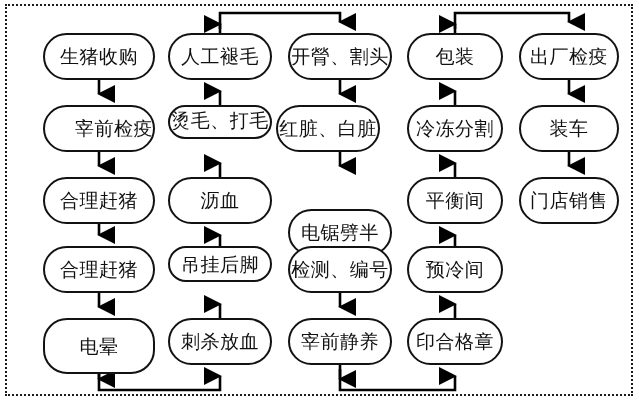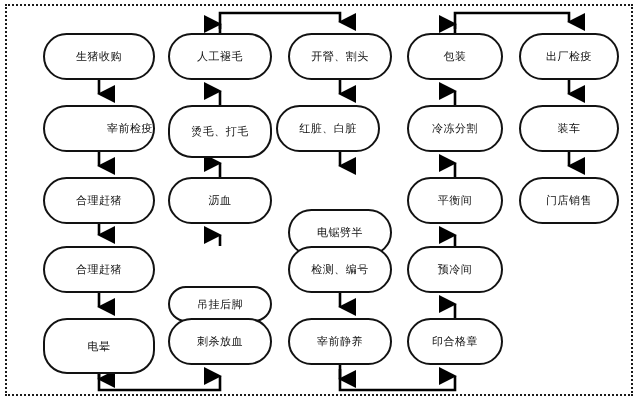--- a/index.html
+++ b/index.html
@@ -37,21 +37,21 @@
   .node {
     position: absolute;
     box-sizing: border-box;
     border: 2px solid #121212;
     border-radius: 24px;
     background: #ffffff;
     display: flex;
     align-items: center;
     justify-content: center;
     color: #111111;
-    font-size: 11px;
+    font-size: 19px;
     letter-spacing: 0.5px;
     line-height: 1;
     white-space: nowrap;
     user-select: none;
   }
   .node-label {
     display: block;
   }
 </style>
 </head>
@@ -109,27 +109,27 @@
       </div>
       <div class="node" style="left: 43px; top: 246px; width: 112px; height: 47px; border-color: rgb(18, 18, 18); background: rgb(255, 255, 255);">
         <span class="node-label">合理赶猪</span>
       </div>
       <div class="node" style="left: 43px; top: 318px; width: 112px; height: 56px; border-color: rgb(18, 18, 18); background: rgb(255, 255, 255);">
         <span class="node-label">电晕</span>
       </div>
       <div class="node" style="left: 168px; top: 33px; width: 104px; height: 47px; border-color: rgb(18, 18, 18); background: rgb(255, 255, 255);">
         <span class="node-label">人工褪毛</span>
       </div>
-      <div class="node" style="left: 168px; top: 105px; width: 104px; height: 53px; border-color: rgb(18, 18, 18); background: rgb(255, 255, 255);">
+      <div class="node" style="left: 168px; top: 105px; width: 104px; height: 34px; border-color: rgb(18, 18, 18); background: rgb(255, 255, 255); font-family: Liberation Mono, monospace;">
         <span class="node-label">烫毛、打毛</span>
       </div>
       <div class="node" style="left: 168px; top: 177px; width: 104px; height: 47px; border-color: rgb(18, 18, 18); background: rgb(255, 255, 255);">
         <span class="node-label">沥血</span>
       </div>
-      <div class="node" style="left: 168px; top: 246px; width: 104px; height: 36px; border-color: rgb(18, 18, 18); background: rgb(255, 255, 255); margin-top: 40px;">
+      <div class="node" style="left: 168px; top: 246px; width: 104px; height: 36px; border-color: rgb(18, 18, 18); background: rgb(255, 255, 255);">
         <span class="node-label">吊挂后脚</span>
       </div>
       <div class="node" style="left: 168px; top: 318px; width: 104px; height: 47px; border-color: rgb(18, 18, 18); background: rgb(255, 255, 255);">
         <span class="node-label">刺杀放血</span>
       </div>
       <div class="node" style="left: 288px; top: 33px; width: 104px; height: 47px; border-color: rgb(18, 18, 18); background: rgb(255, 255, 255);">
         <span class="node-label">开膋、割头</span>
       </div>
       <div class="node" style="left: 276px; top: 105px; width: 104px; height: 47px; border-color: rgb(18, 18, 18); background: rgb(255, 255, 255);">
         <span class="node-label">红脏、白脏</span>

